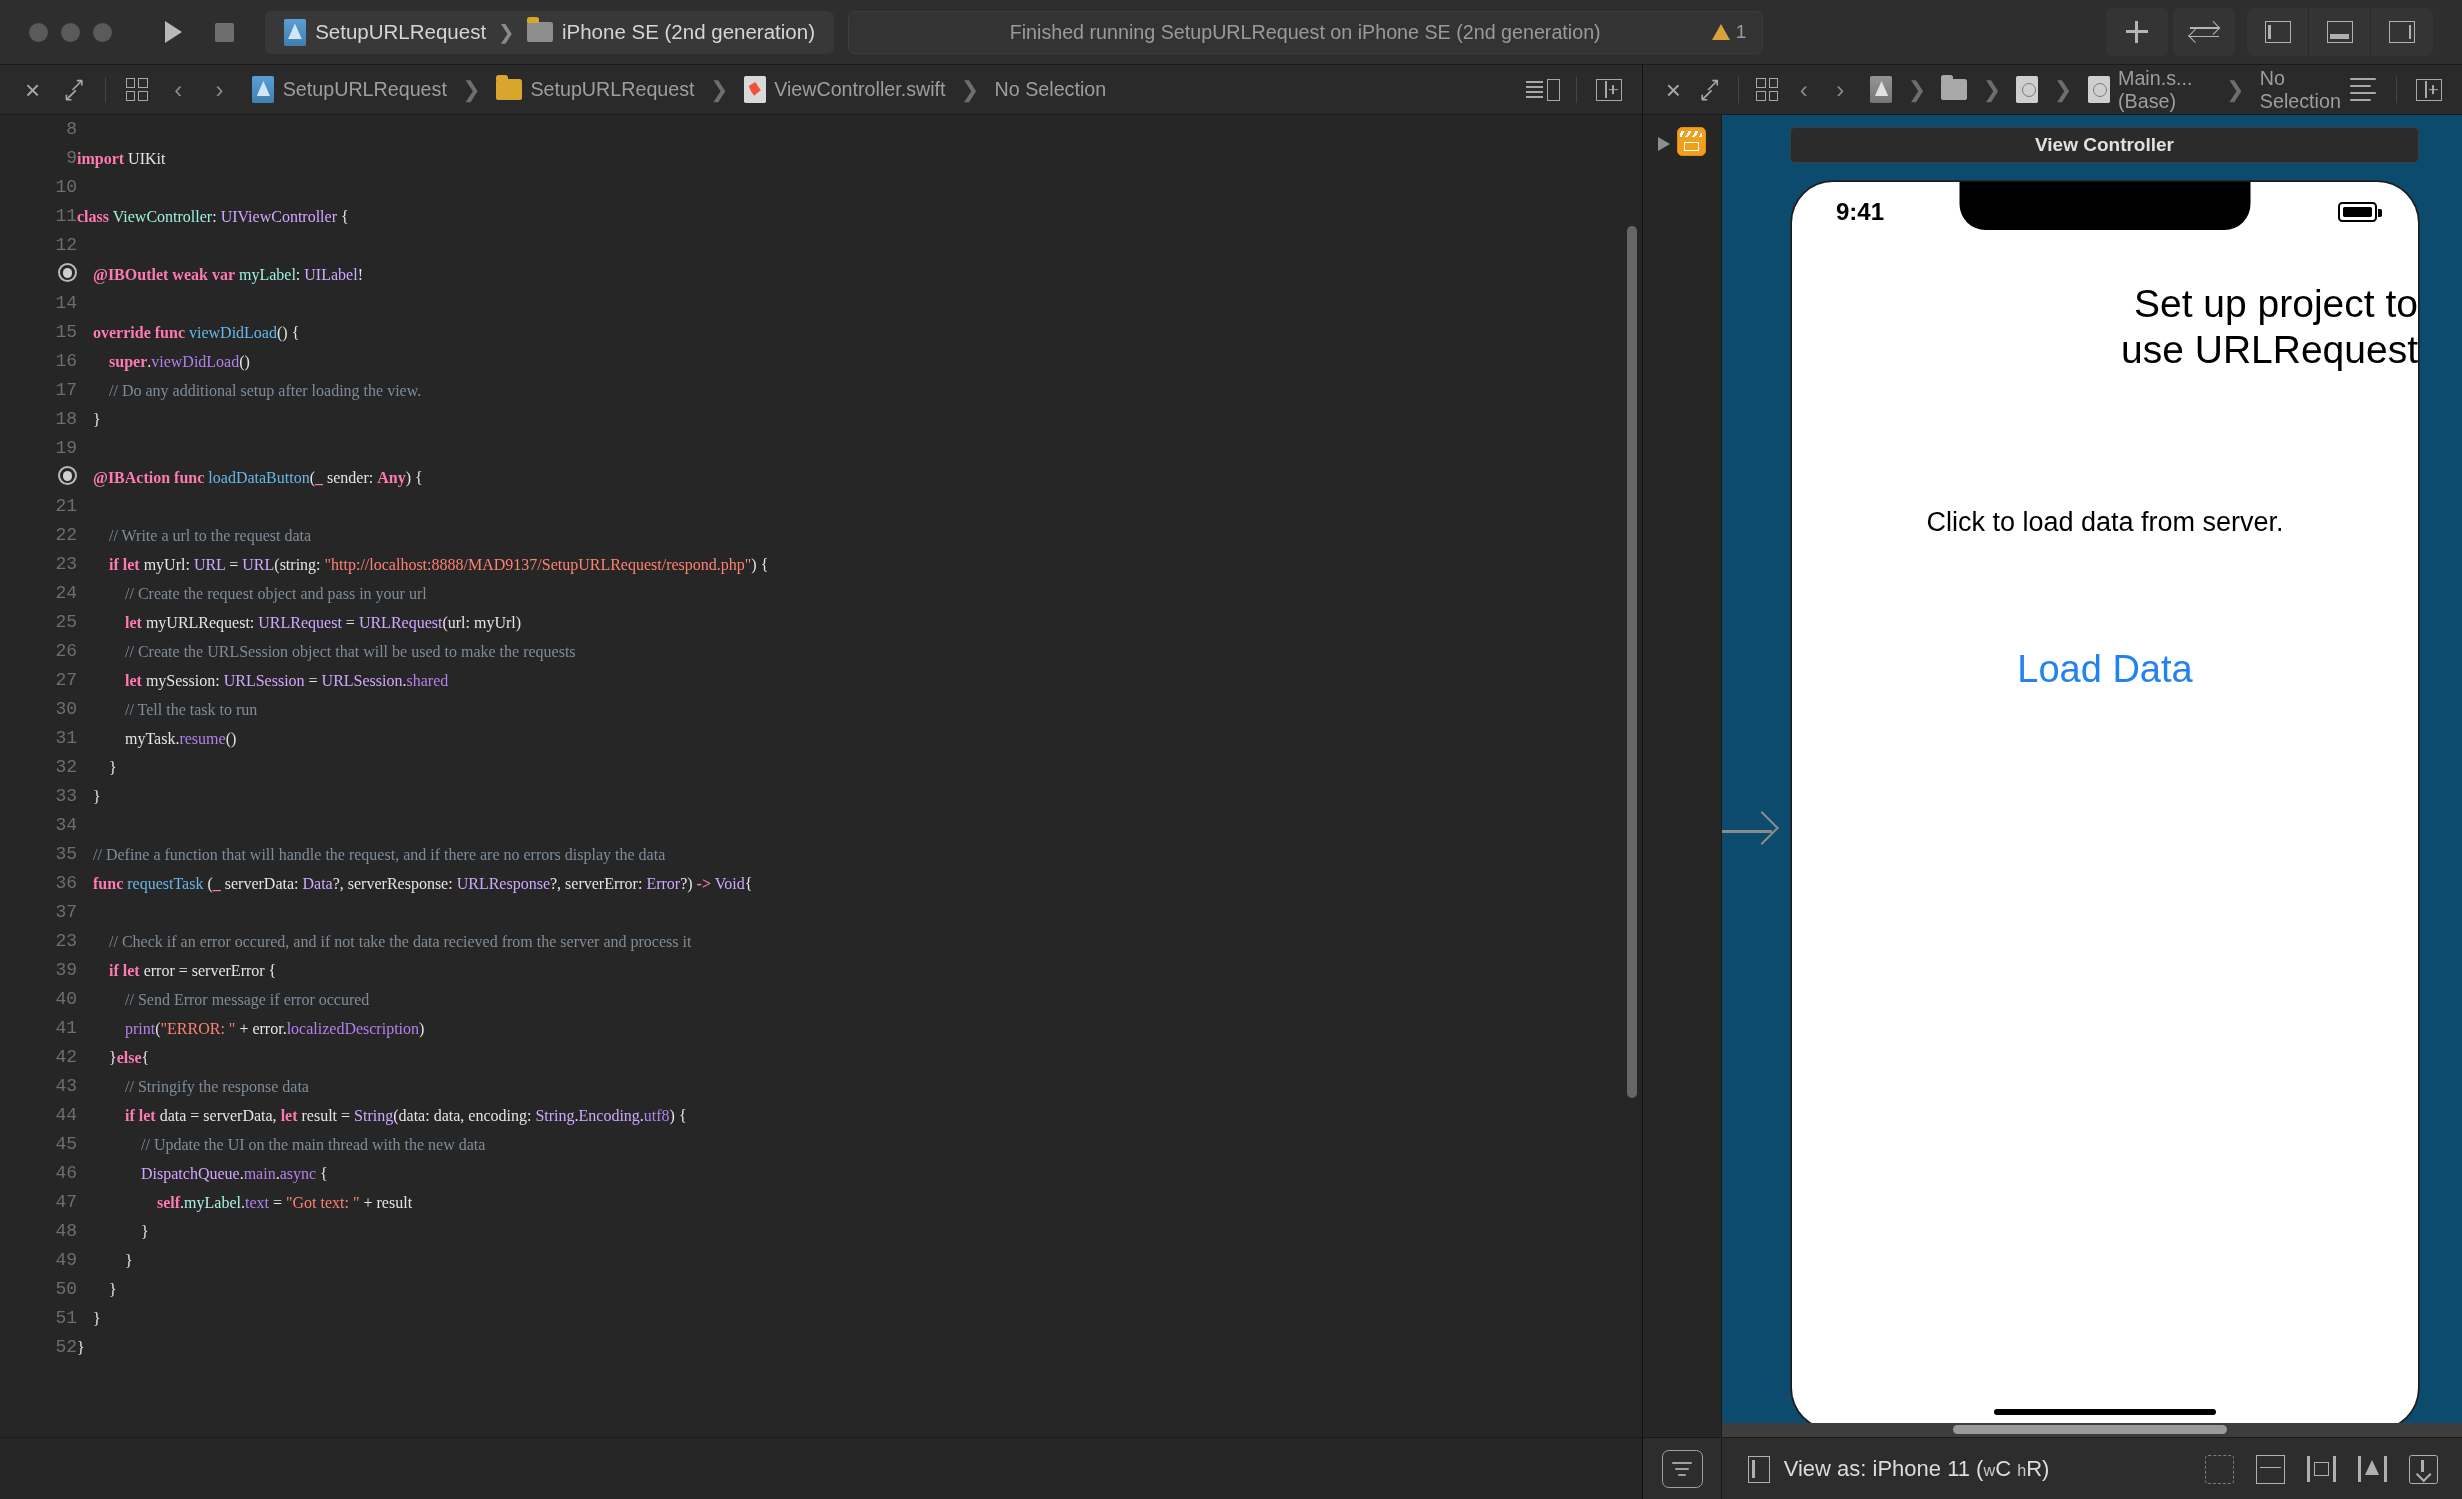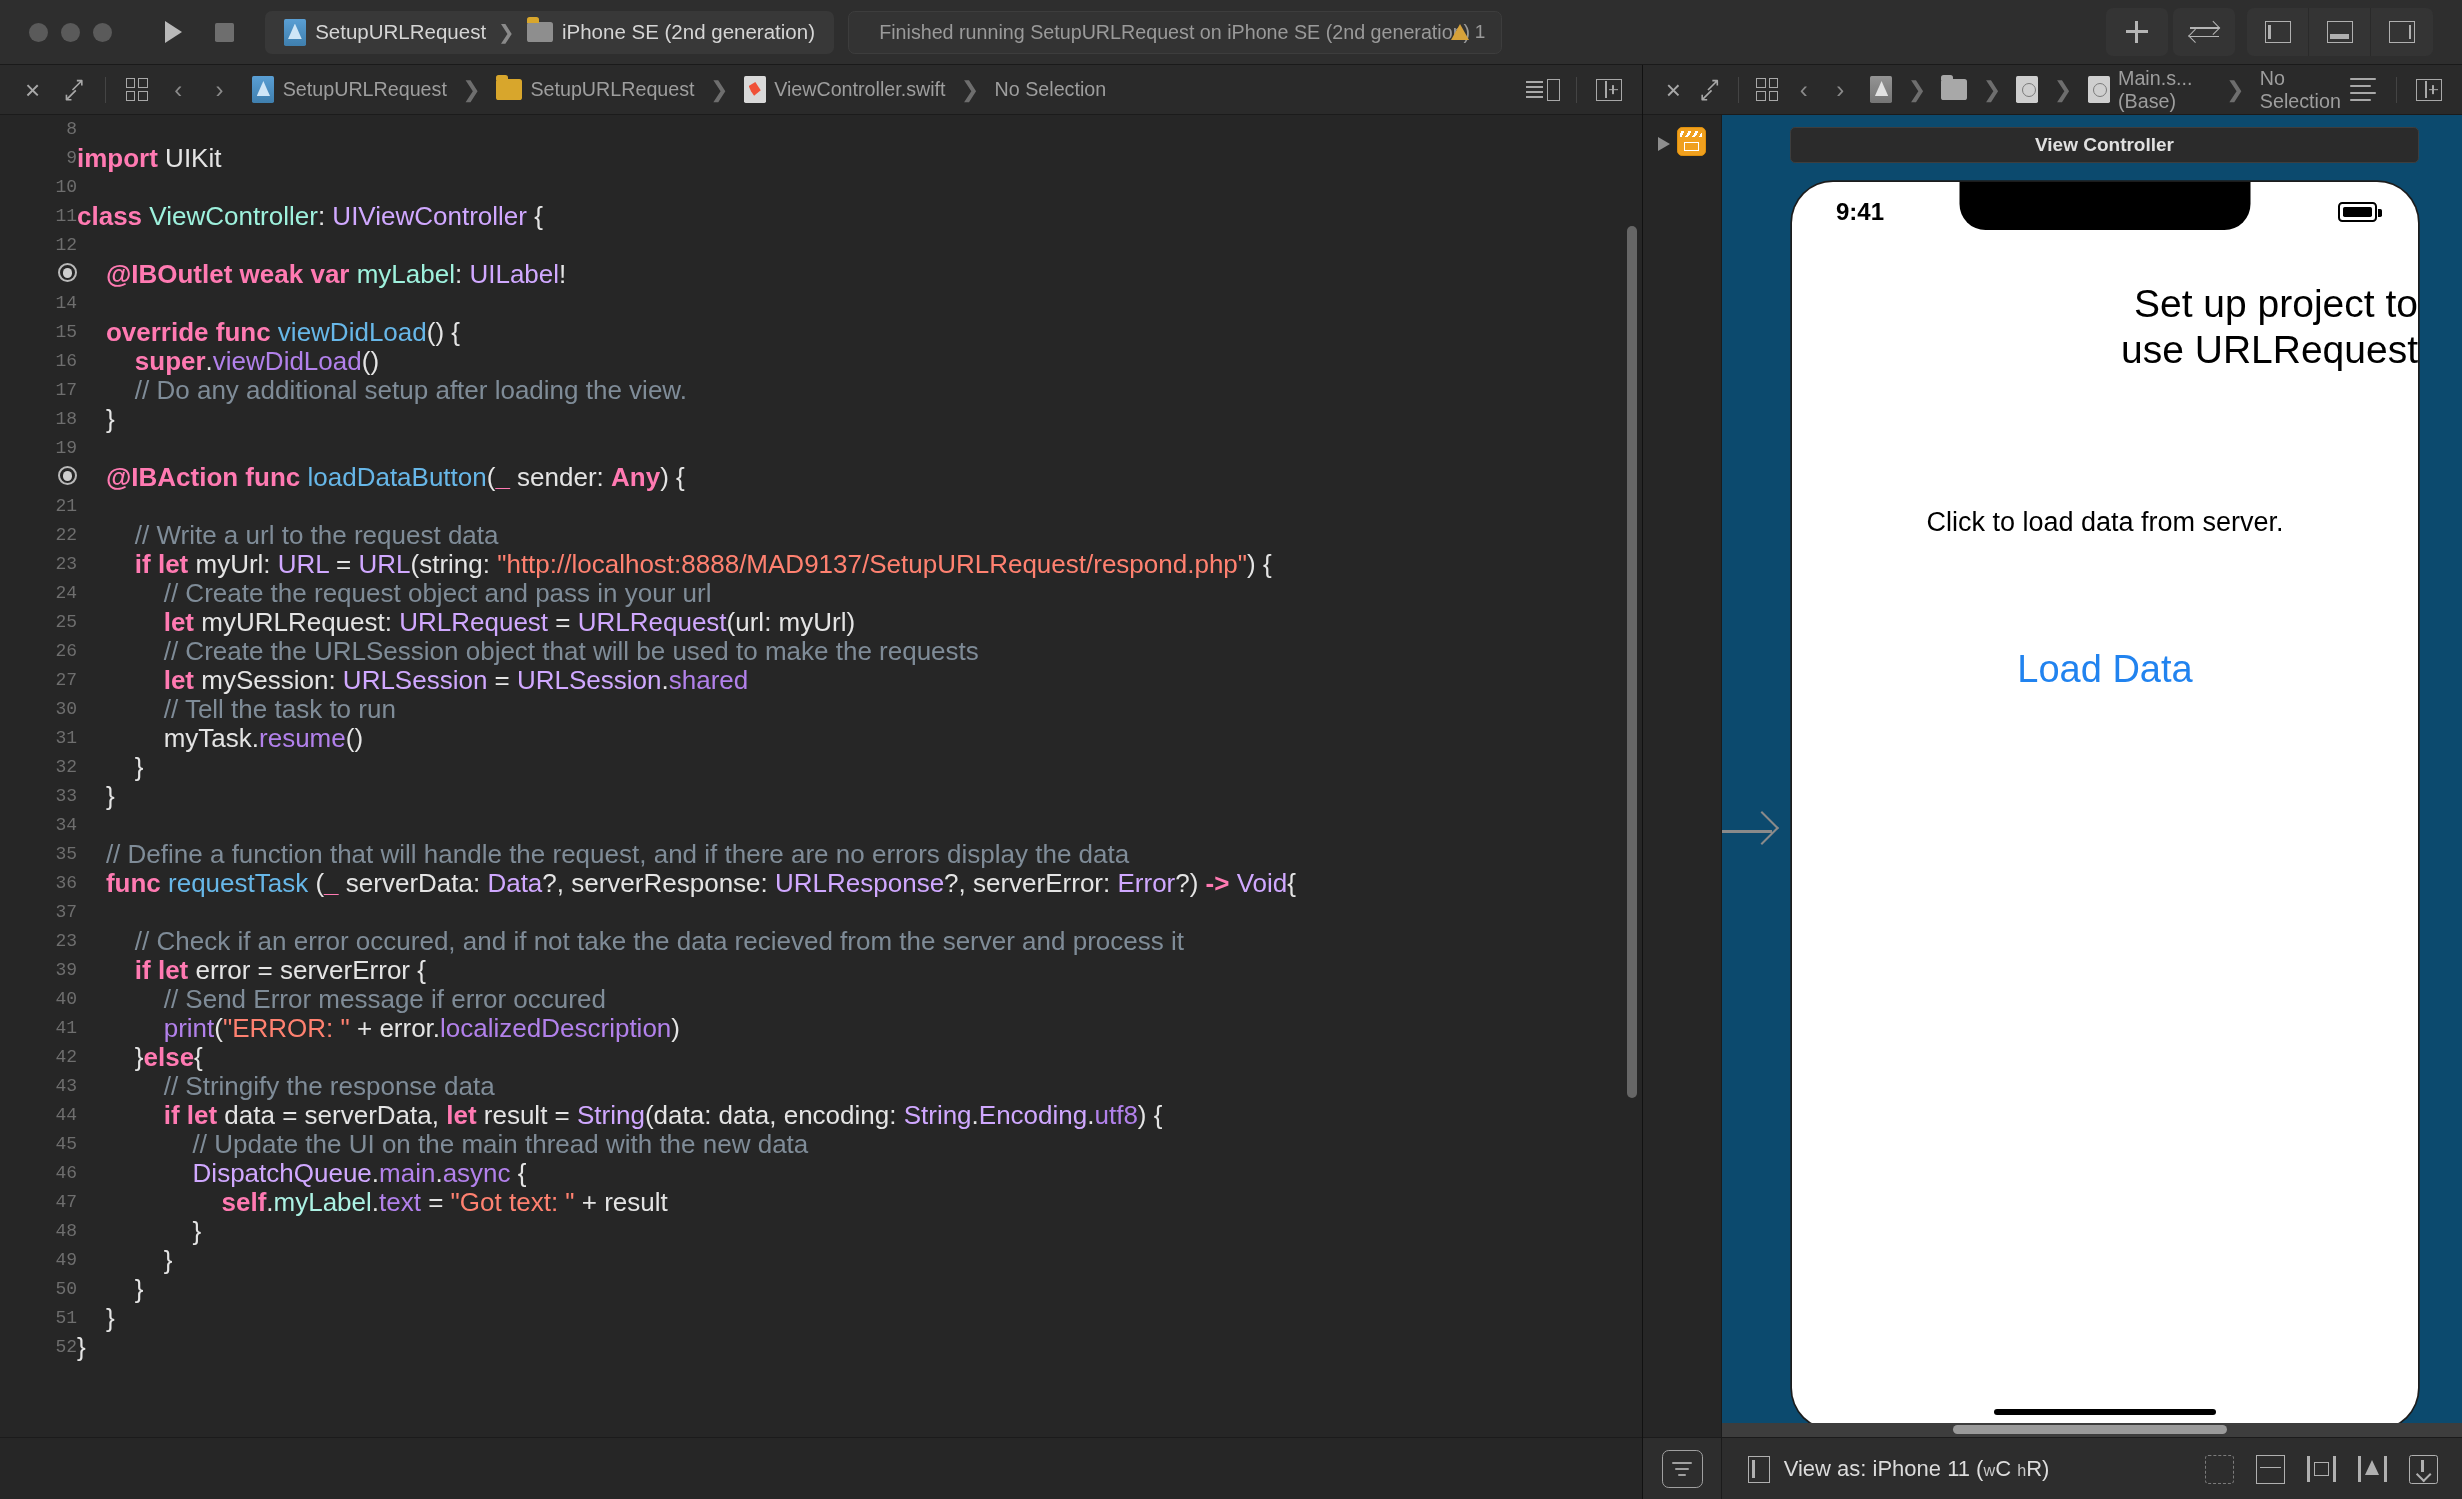--- a/index.html
+++ b/index.html
@@ -53,21 +53,21 @@
     border-radius: 6.8px;
     display: flex; align-items: center;
     padding: 0 19px;
     gap: 9.4px;
     font-size: 20.5px; color: #d5d5d5;
   }
   .chev { color: #8a8a8a; font-size: 19.7px; margin: 0 2.6px; }
 
   .status-box {
     margin-left: 13.7px;
-    height: 43px; width: 654px;
+    height: 43px; width: 915px;
     background: #333333;
     border: 0.9px solid #3d3d3d;
     border-radius: 6.8px;
     display: flex; align-items: center; justify-content: center;
     position: relative;
     font-size: 19.7px; color: #9a9a9a;
   }
   .warn-wrap {
     position: absolute; right: 15.4px; top: 50%; transform: translateY(-50%);
     display: flex; align-items: center; gap: 6px;
@@ -181,22 +181,22 @@
   table.code td { vertical-align: top; padding: 0; }
   td.gutter {
     width: 77px; min-width: 77px;
     text-align: right; padding-right: 13.7px;
     color: #6e6e6e; font-size: 18px;
     font-family: "Liberation Mono", monospace;
     line-height: 29px;
     user-select: none;
   }
   td.srcline {
-    font-family: Liberation Sans, sans-serif;
-    font-size: 26px;
+    font-family: Liberation Serif, serif;
+    font-size: 16px;
     line-height: 29px;
     color: #e4e4e4;
     white-space: pre;
     padding-left: 13.7px;
   }
   .bp-marker {
     display: inline-block; width: 19px; height: 19px;
     border: 2.6px solid #b9b9b9; border-radius: 50%;
     position: relative; vertical-align: middle;
     margin-bottom: 2.6px;

